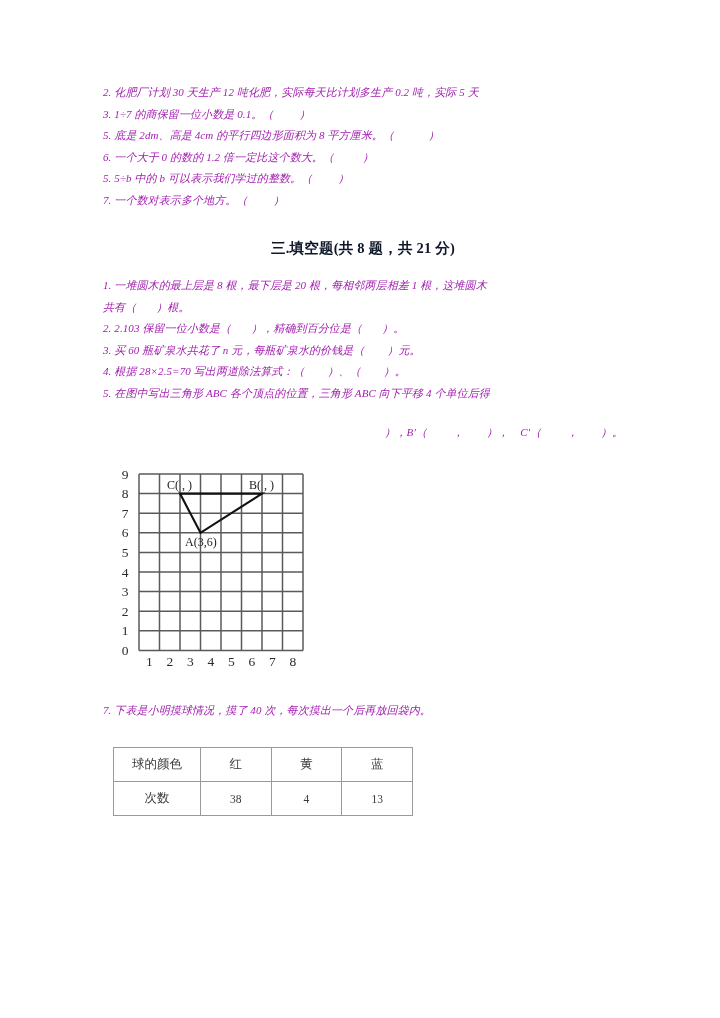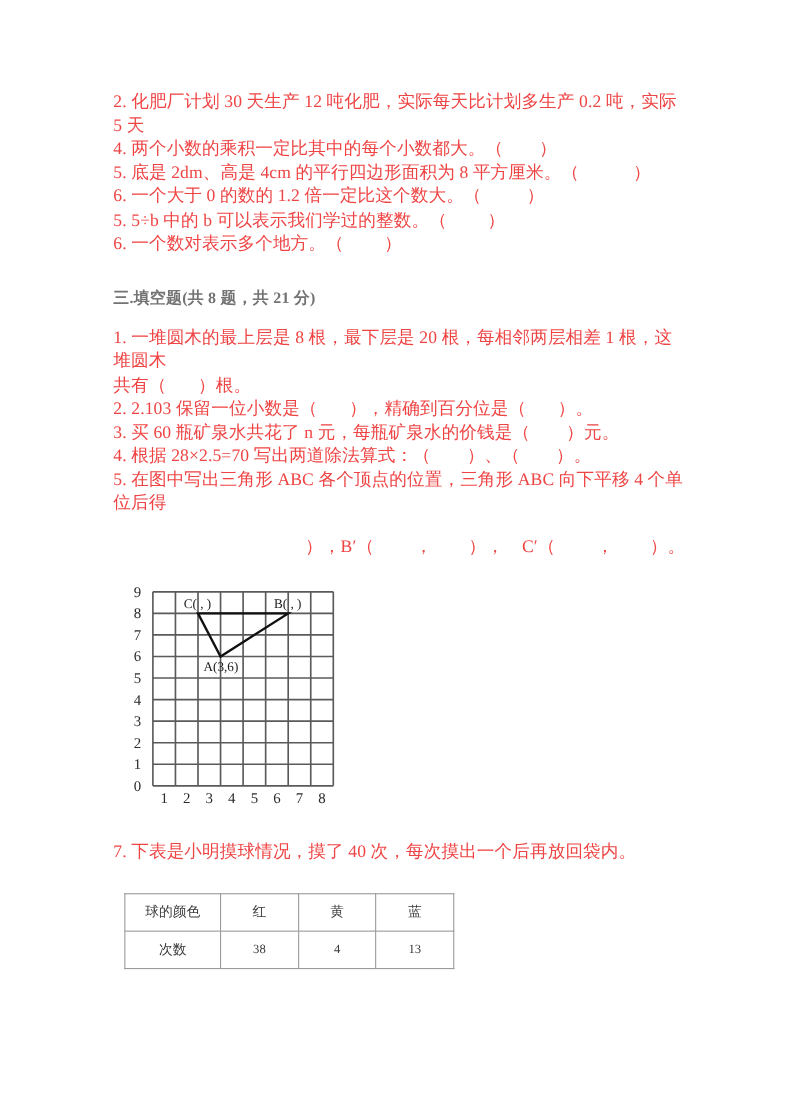--- a/index.html
+++ b/index.html
@@ -26,35 +26,37 @@
 
   .content {
     position: absolute;
     left: 103px;
     top: 82px;
     width: 520px;
   }
 
   
   .q-line {
-    font-size: 16px;
+    font-size: 11px;
     line-height: 21.5px;
-    color: #ef4444;
+    color: #a21caf;
     white-space: pre-wrap;
     letter-spacing: 0.1px;
+    font-style: italic;
   }
   .q-line.wrapped {
     text-indent: 0;
   }
 
   .section-head {
     font-size: 14.5px;
     font-weight: bold;
-    color: #737373;
+    color: #0f172a;
     letter-spacing: 0.2px;
+    text-align: center;
   }
 
   .spacer-lg { height: 28px; }
   .spacer-md { height: 17px; }
   .spacer-sm { height: 9px; }
 
   .indent-1 { padding-left: 0px; }
   .indent-2 { padding-left: 36px; text-align: right; }
 
   
@@ -99,25 +101,25 @@
   }
 </style>
 </head>
 <body>
 
 <div class="page">
   <div class="content">
 
     <div>
       <div class="q-line">2. 化肥厂计划 30 天生产 12 吨化肥，实际每天比计划多生产 0.2 吨，实际 5 天</div>
-      <div class="q-line">4. 两个小数的乘积一定比其中的每个小数都大。（        ）</div>
+      <div class="q-line">3. 1÷7 的商保留一位小数是 0.1。（         ）</div>
       <div class="q-line">5. 底是 2dm、高是 4cm 的平行四边形面积为 8 平方厘米。（            ）</div>
       <div class="q-line">6. 一个大于 0 的数的 1.2 倍一定比这个数大。（          ）</div>
       <div class="q-line">5. 5÷b 中的 b 可以表示我们学过的整数。（         ）</div>
-      <div class="q-line">6. 一个数对表示多个地方。（         ）</div>
+      <div class="q-line">7. 一个数对表示多个地方。（         ）</div>
     </div>
 
     <div class="spacer-lg"></div>
 
     <div class="section-head">三.填空题(共 8 题，共 21 分)</div>
 
     <div class="spacer-md"></div>
 
     <div>
       <div class="q-line">1. 一堆圆木的最上层是 8 根，最下层是 20 根，每相邻两层相差 1 根，这堆圆木</div>

